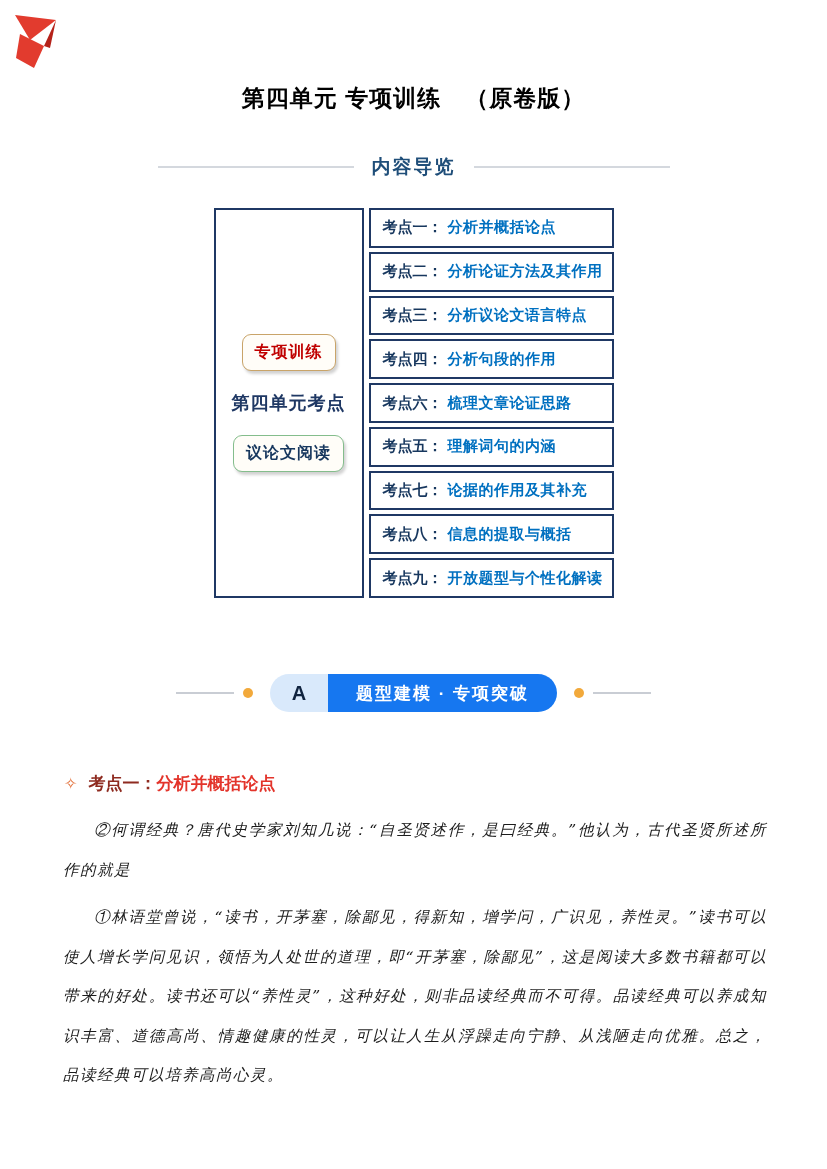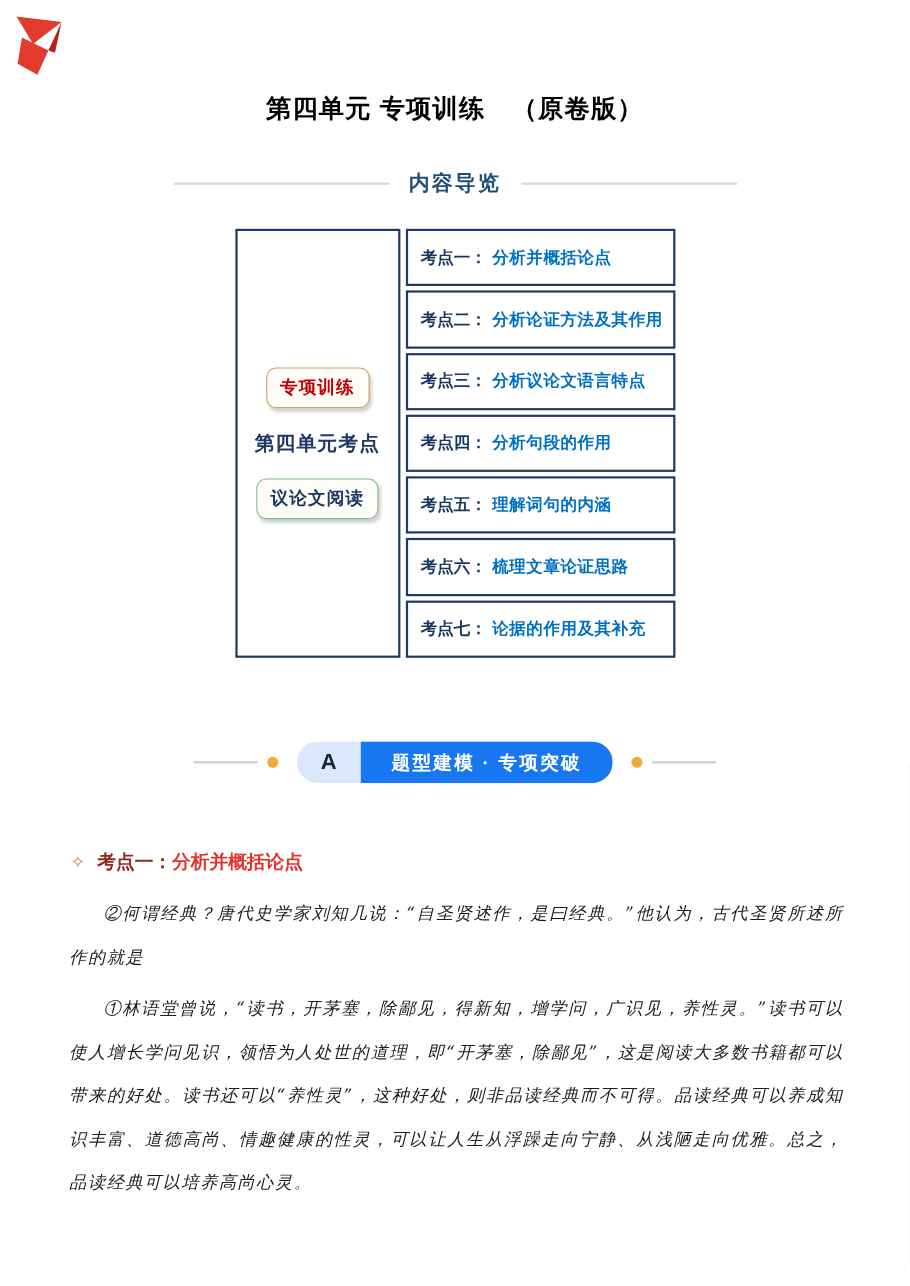--- a/index.html
+++ b/index.html
@@ -163,30 +163,38 @@
       </div>
       <div class="row">
         <span class="prefix">考点三：</span>
         <span class="content">分析议论文语言特点</span>
       </div>
       <div class="row">
         <span class="prefix">考点四：</span>
         <span class="content">分析句段的作用</span>
       </div>
       <div class="row">
+        <span class="prefix">考点六：</span>
+        <span class="content">梳理文章论证思路</span>
+      </div>
+      <div class="row">
         <span class="prefix">考点五：</span>
         <span class="content">理解词句的内涵</span>
       </div>
       <div class="row">
-        <span class="prefix">考点六：</span>
-        <span class="content">梳理文章论证思路</span>
-      </div>
-      <div class="row">
         <span class="prefix">考点七：</span>
         <span class="content">论据的作用及其补充</span>
+      </div>
+      <div class="row">
+        <span class="prefix">考点八：</span>
+        <span class="content">信息的提取与概括</span>
+      </div>
+      <div class="row">
+        <span class="prefix">考点九：</span>
+        <span class="content">开放题型与个性化解读</span>
       </div>
     </div>
   </div>
 
   <div class="banner">
     <div class="bn-line"></div>
     <div class="bn-dot"></div>
     <div class="pill">
       <div class="pill-a">A</div>
       <div class="pill-main">题型建模 · 专项突破</div>

